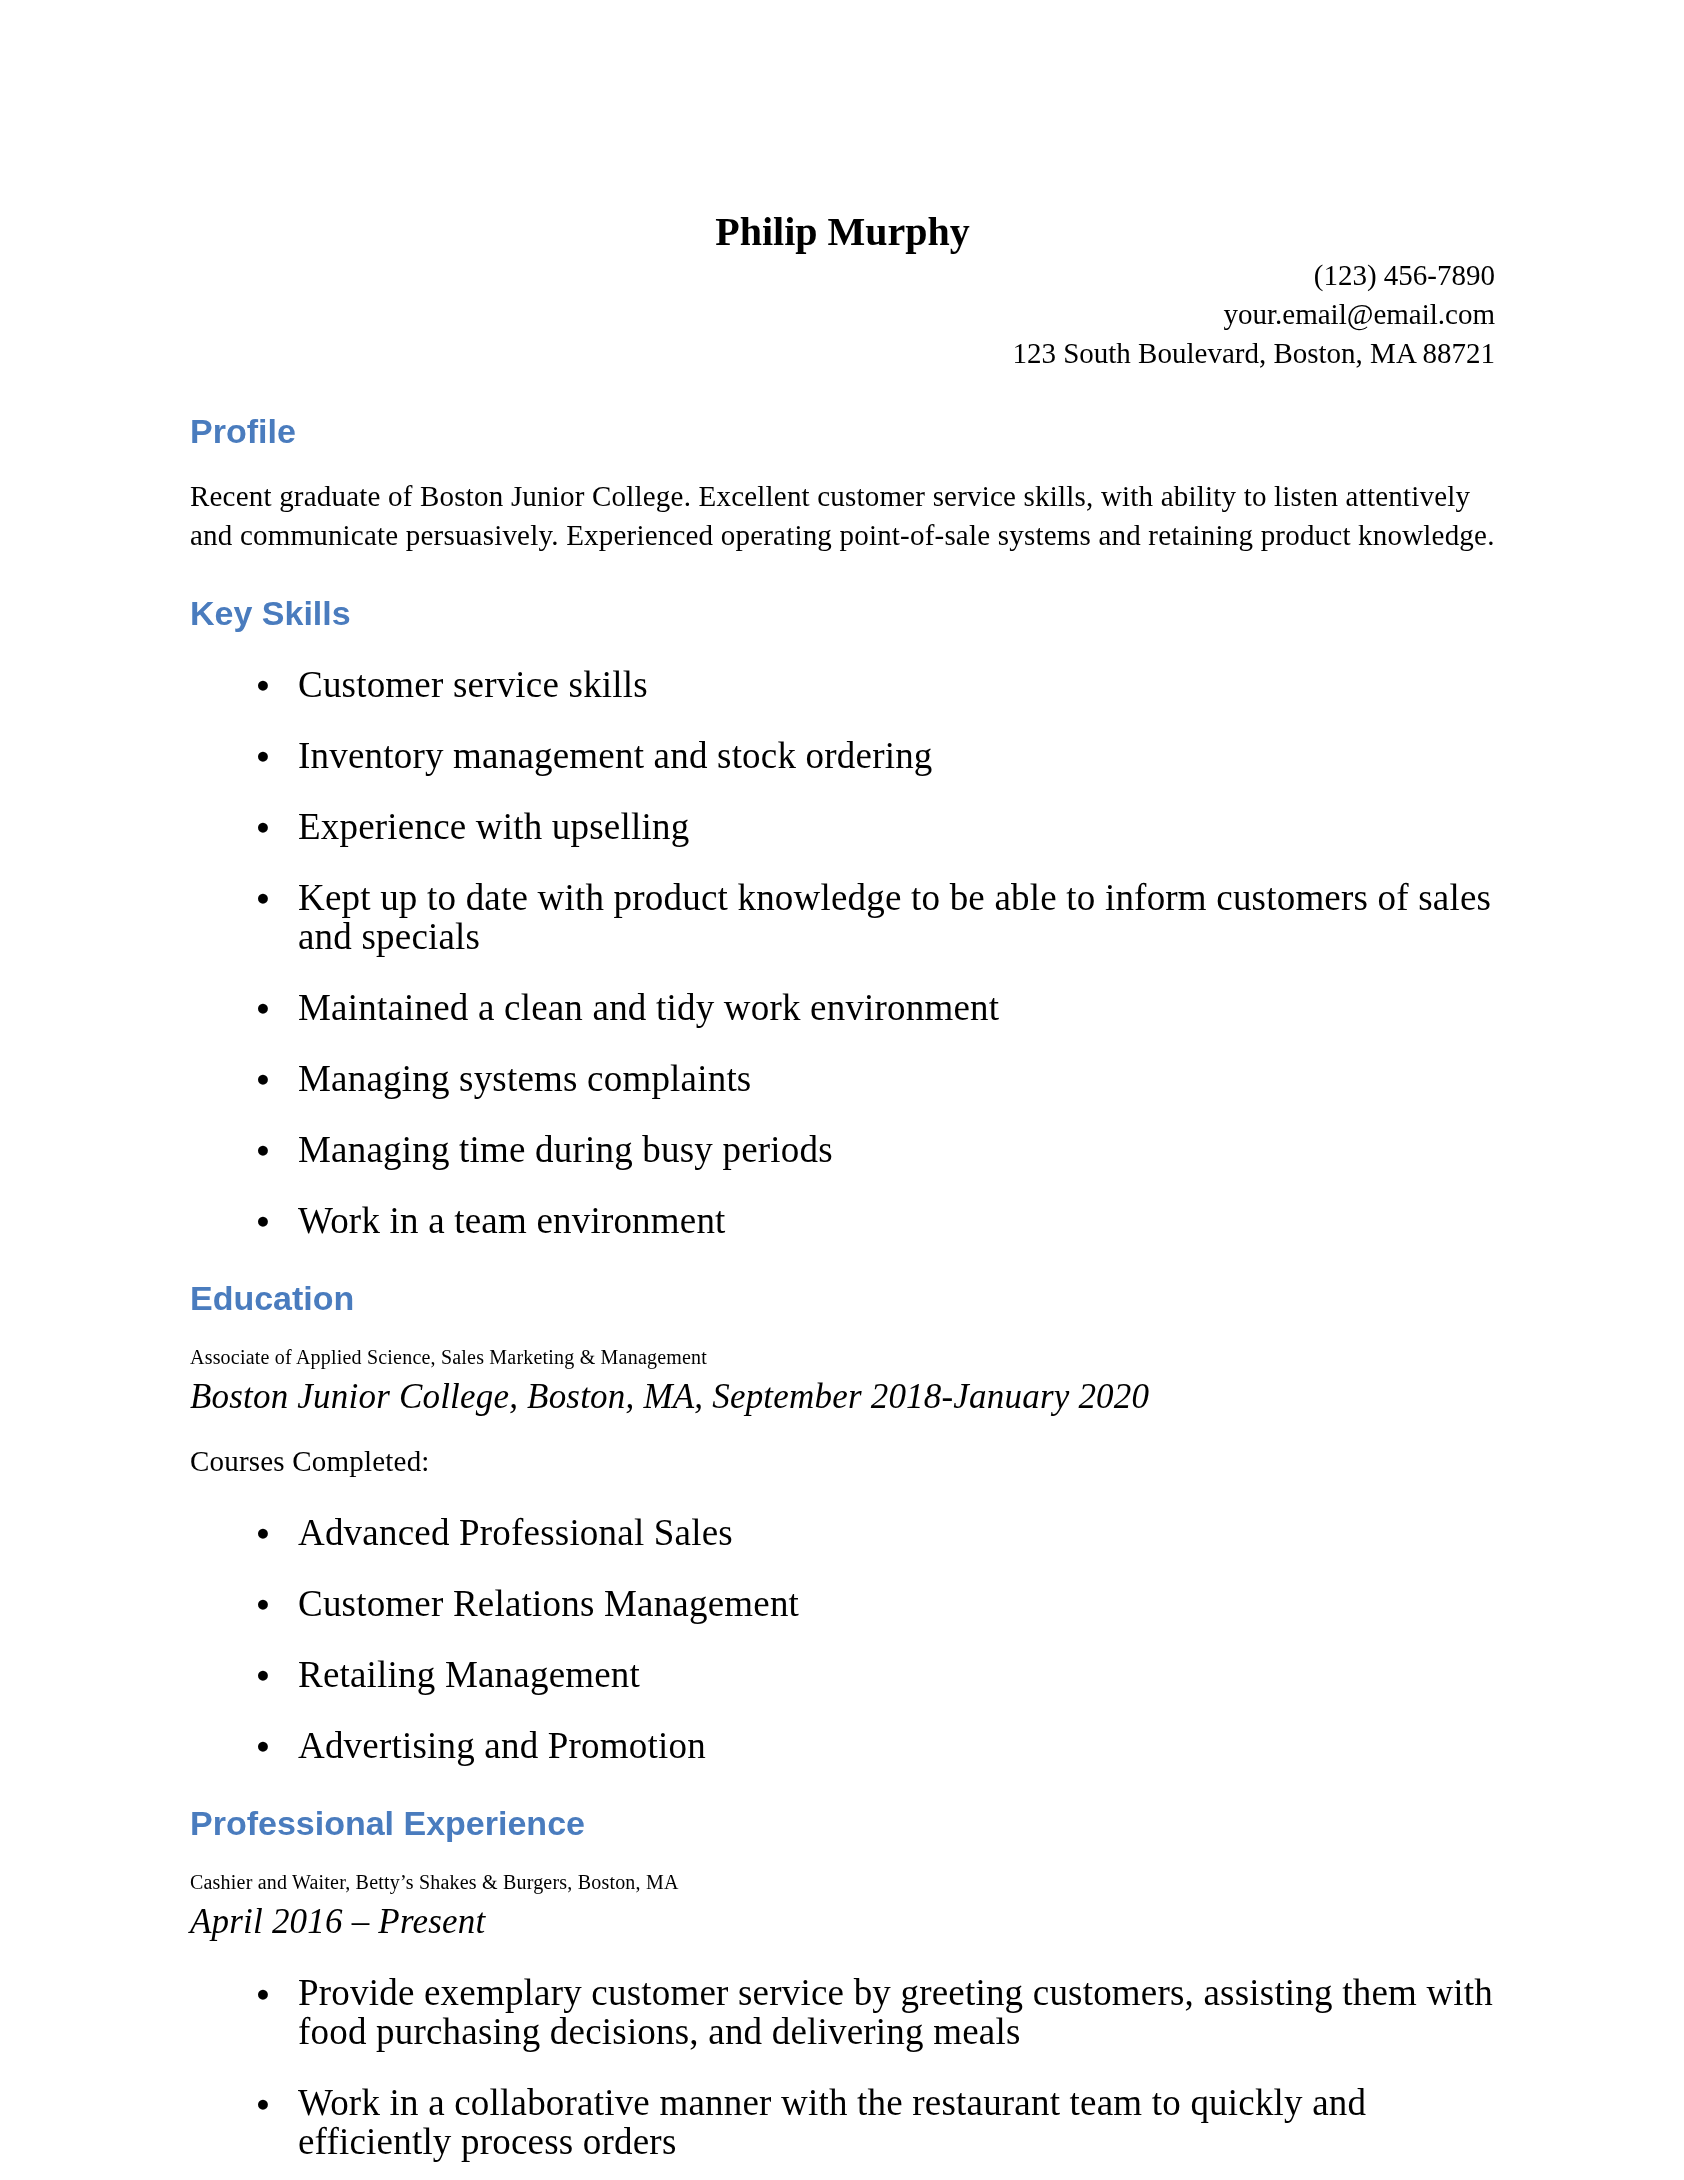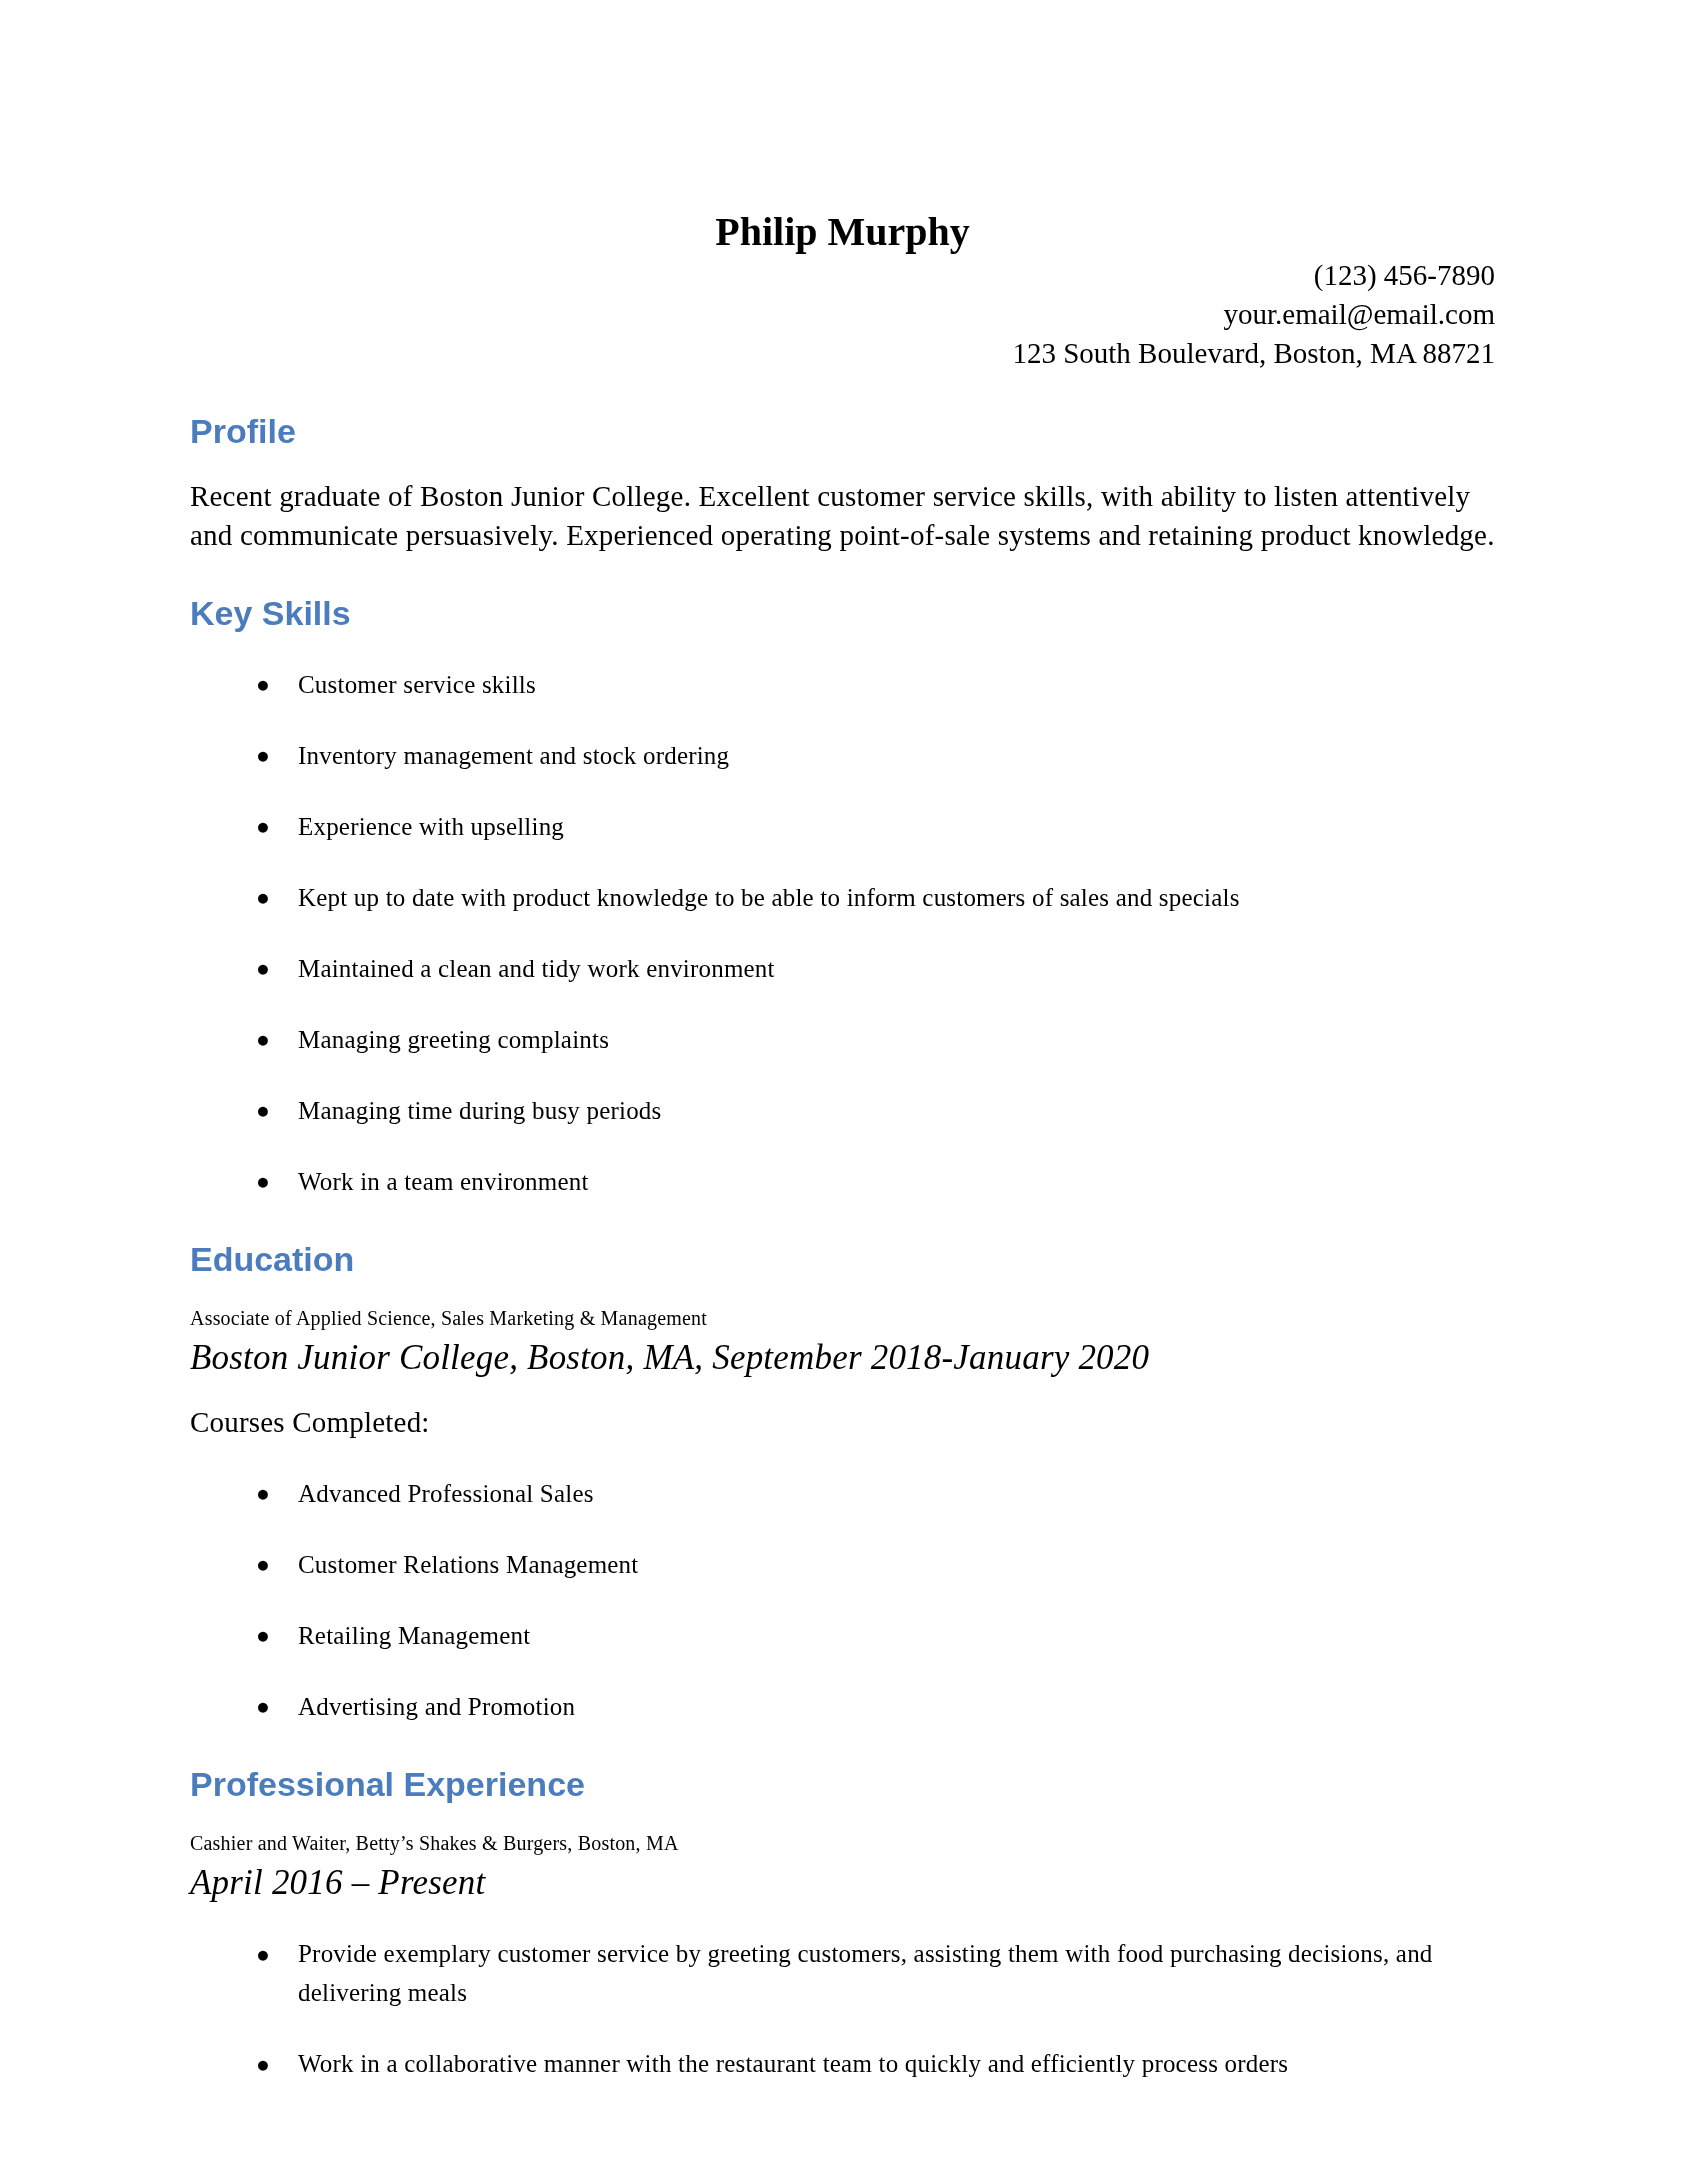--- a/index.html
+++ b/index.html
@@ -72,21 +72,21 @@
   ul.bullets {
     list-style: none;
     margin: 3.4px 0 0 0;
     padding: 0;
   }
   ul.bullets.spaced {
     margin-top: 22px;
   }
   ul.bullets li {
     position: relative;
-    font-size: 25px;
+    font-size: 37px;
     line-height: 39px;
     letter-spacing: 0.2px;
     padding-left: 108px;
     margin-top: 32px;
   }
   ul.bullets li::before {
     content: "\25CF";
     position: absolute;
     left: 66px;
     top: 0.9px;
@@ -111,21 +111,21 @@
   </section>
 
   <section>
     <h2 class="sec">Key Skills</h2>
     <ul class="bullets">
       <li>Customer service skills</li>
       <li>Inventory management and stock ordering</li>
       <li>Experience with upselling</li>
       <li>Kept up to date with product knowledge to be able to inform customers of sales and specials</li>
       <li>Maintained a clean and tidy work environment</li>
-      <li>Managing greeting complaints</li>
+      <li>Managing systems complaints</li>
       <li>Managing time during busy periods</li>
       <li>Work in a team environment</li>
     </ul>
   </section>
 
   <section>
     <h2 class="sec">Education</h2>
     <p class="degree">Associate of Applied Science, Sales Marketing &amp; Management</p>
     <p class="inst">Boston Junior College, Boston, MA, September 2018-January 2020</p>
     <p class="body courses-label">Courses Completed:</p>

